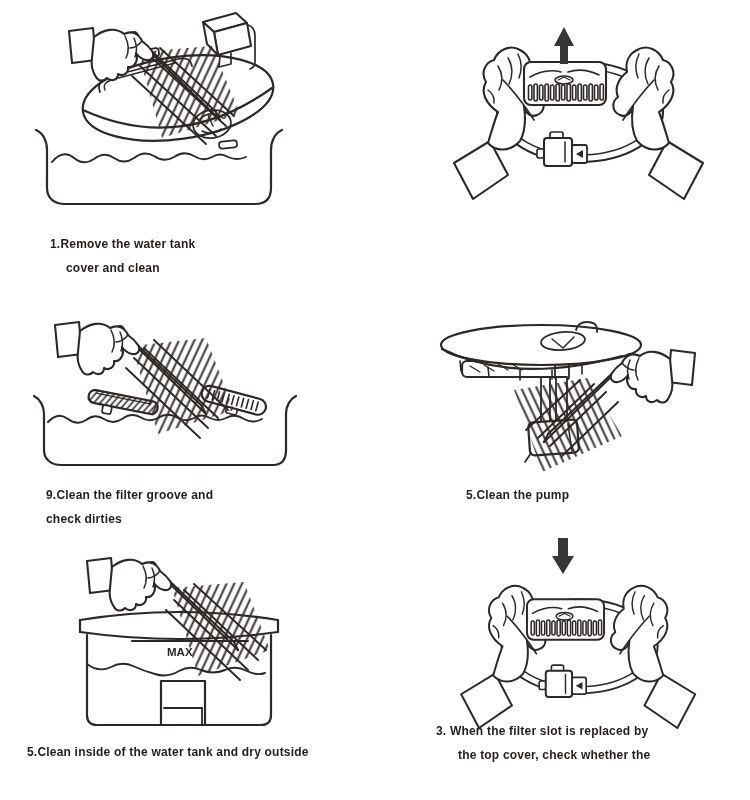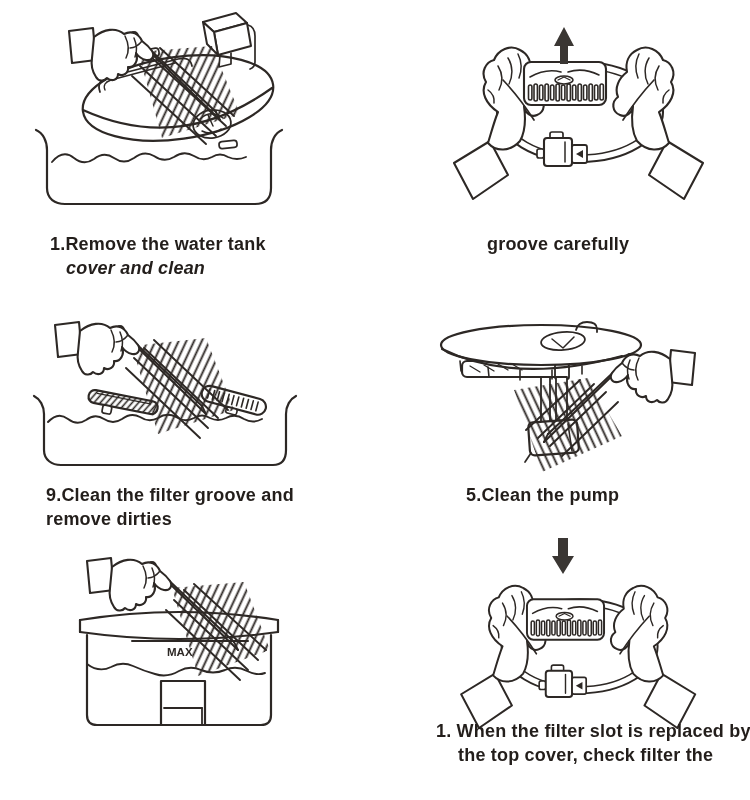--- a/index.html
+++ b/index.html
@@ -8,24 +8,24 @@
   html,body{margin:0;padding:0;}
   body{
     width:750px;height:800px;background:var(--background);
     font-family:"Liberation Sans","DejaVu Sans",sans-serif;
     overflow:hidden;position:relative;
   }
   .page{position:relative;width:750px;height:800px;background:var(--background);}
   .art{position:absolute;color:var(--line);}
   .caption{
     position:absolute;color:var(--text);font-weight:bold;
-    font-size:18px;line-height:24px;letter-spacing:0.2px;white-space:nowrap;
+    font-size:12px;line-height:24px;letter-spacing:0.2px;white-space:nowrap;
   }
   .cline{white-space:nowrap;}
-  .ind16{padding-left:16px;font-style:italic;}
+  .ind16{padding-left:16px;}
   .ind20{padding-left:20px;}
   .ind22{padding-left:22px;}
   .arrow{fill:var(--arrow);stroke:none;}
   text{font-family:"Liberation Sans","DejaVu Sans",sans-serif;}
 </style>
 </head>
 <body>
 
 <div class="page">
 
@@ -249,31 +249,33 @@
     </g>
     <polygon class="arrow" points="118,5 128,5 128,23 134,23 123,41 112,23 118,23"></polygon>
   </svg>
 
   <div class="caption" style="left:50px;top:232px">
     <div class="cline">1.Remove the water tank</div>
     <div class="cline ind16">cover and clean</div>
   </div>
 
   <div class="caption" style="left:467px;top:232px">
-    <div class="cline ind20">groove carefully</div>
   </div>
 
   <div class="caption" style="left:46px;top:483px">
     <div class="cline">9.Clean the filter groove and</div>
-    <div class="cline">remove dirties</div>
+    <div class="cline">check dirties</div>
   </div>
 
   <div class="caption" style="left:466px;top:483px">
     <div class="cline">5.Clean the pump</div>
   </div>
 
+  <div class="caption" style="left:27px;top:740px">
+    <div class="cline">5.Clean inside of the water tank and dry outside</div>
+  </div>
 
   <div class="caption" style="left:436px;top:719px">
-    <div class="cline">1. When the filter slot is replaced by</div>
-    <div class="cline ind22">the top cover, check filter the</div>
+    <div class="cline">3. When the filter slot is replaced by</div>
+    <div class="cline ind22">the top cover, check whether the</div>
   </div>
 
 </div>
 
 </body></html>

